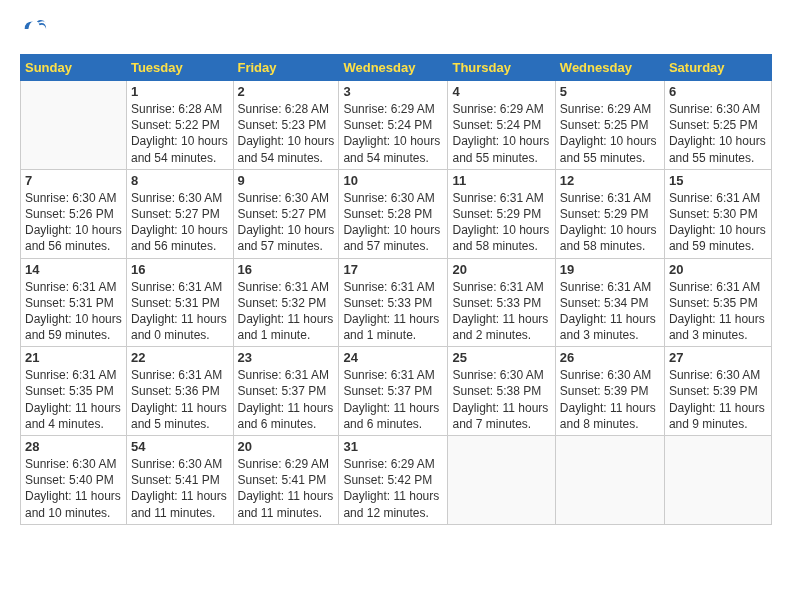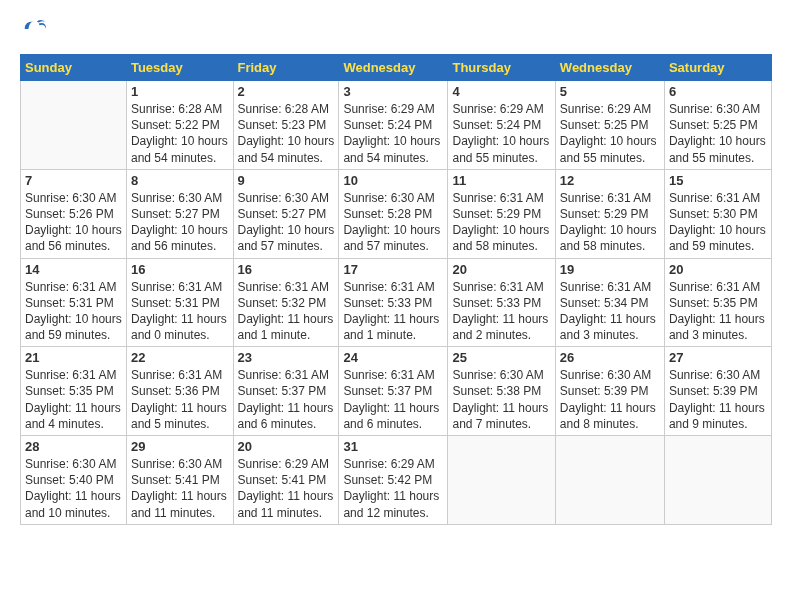--- a/index.html
+++ b/index.html
@@ -295,21 +295,21 @@
           </td>
         </tr>
         <tr>
           <td>
             <div class="day-number">28</div>
             <div class="day-info" style="white-space: pre-line;">Sunrise: 6:30 AM
 Sunset: 5:40 PM
 Daylight: 11 hours and 10 minutes.</div>
           </td>
           <td>
-            <div class="day-number">29</div>
+            <div class="day-number">54</div>
             <div class="day-info" style="white-space: pre-line;">Sunrise: 6:30 AM
 Sunset: 5:41 PM
 Daylight: 11 hours and 11 minutes.</div>
           </td>
           <td>
             <div class="day-number">20</div>
             <div class="day-info" style="white-space: pre-line;">Sunrise: 6:29 AM
 Sunset: 5:41 PM
 Daylight: 11 hours and 11 minutes.</div>
           </td>

